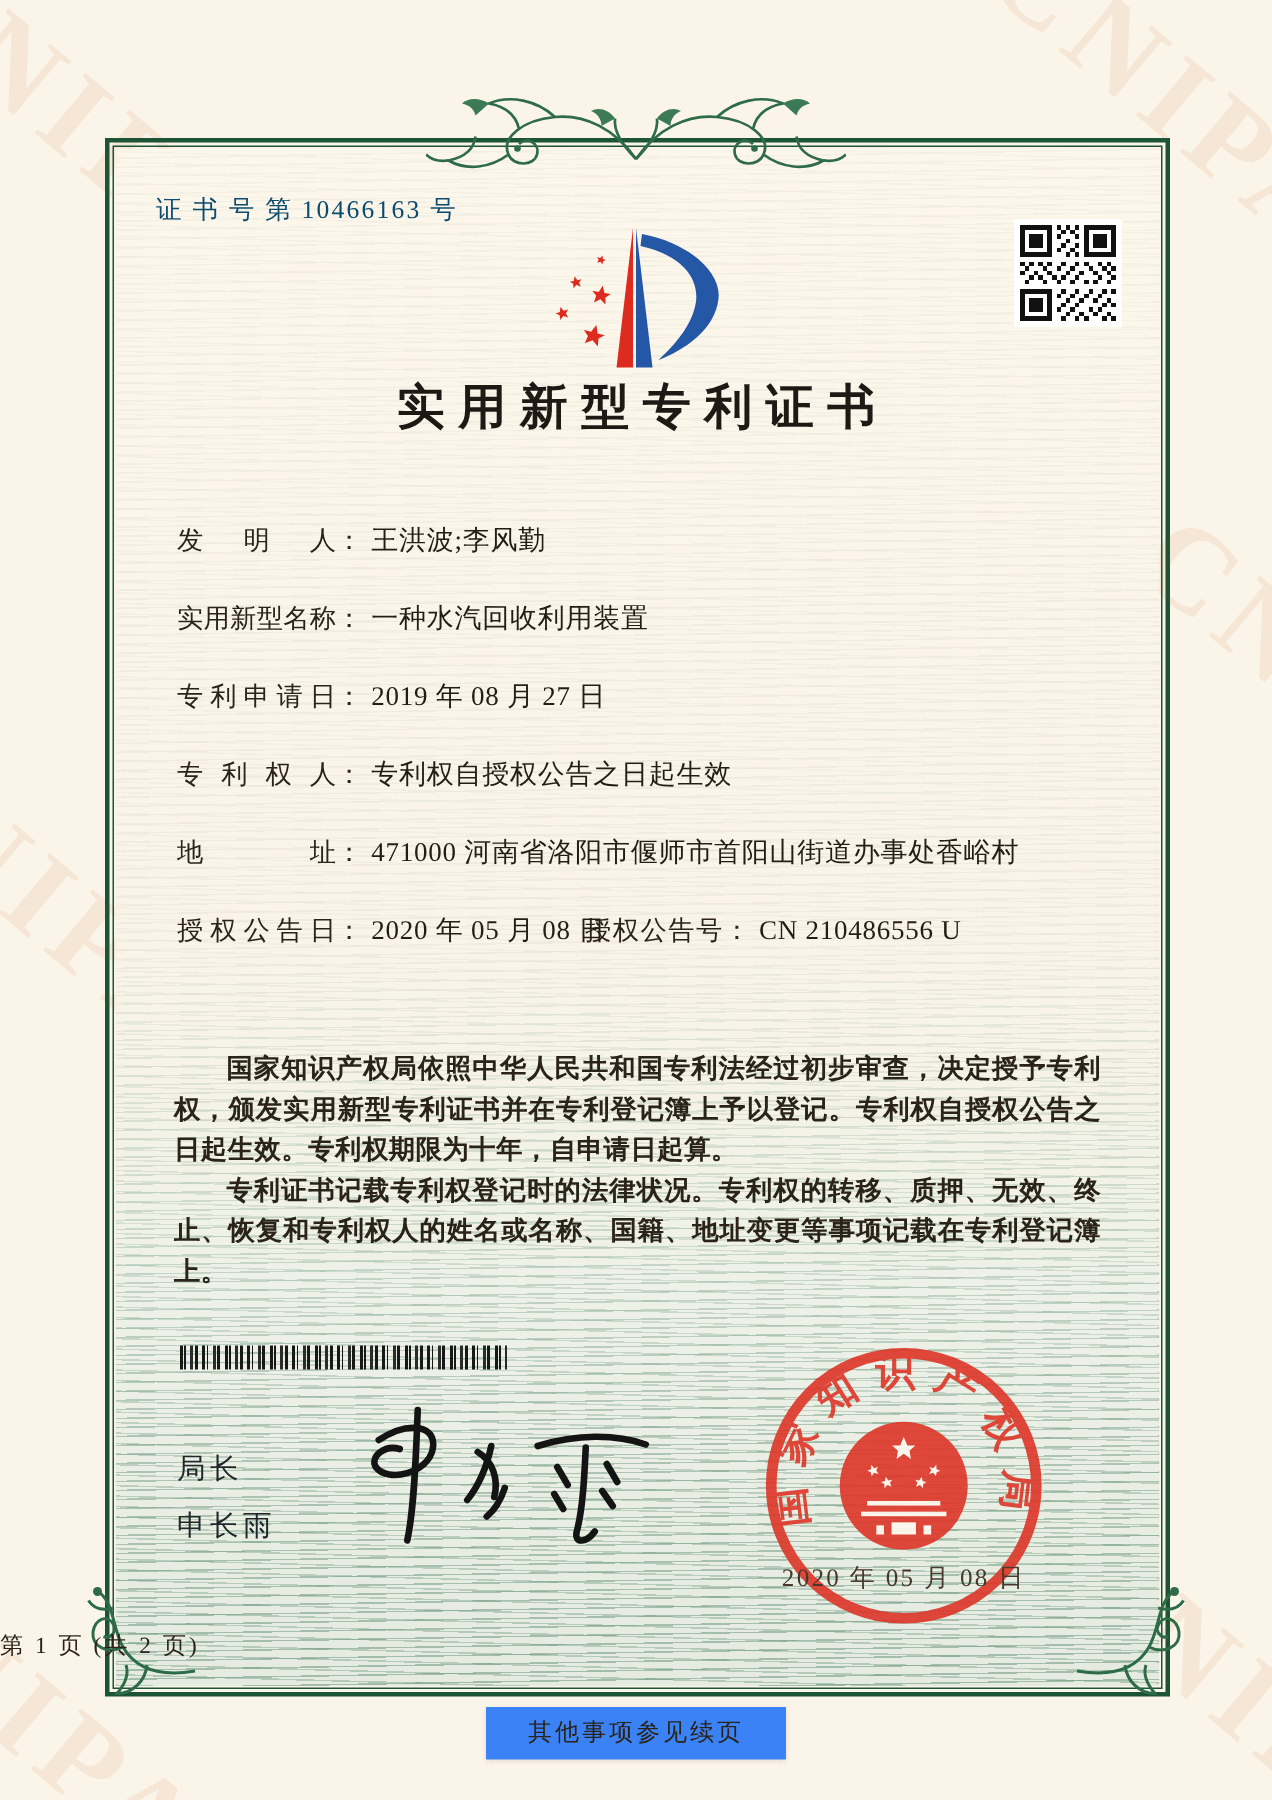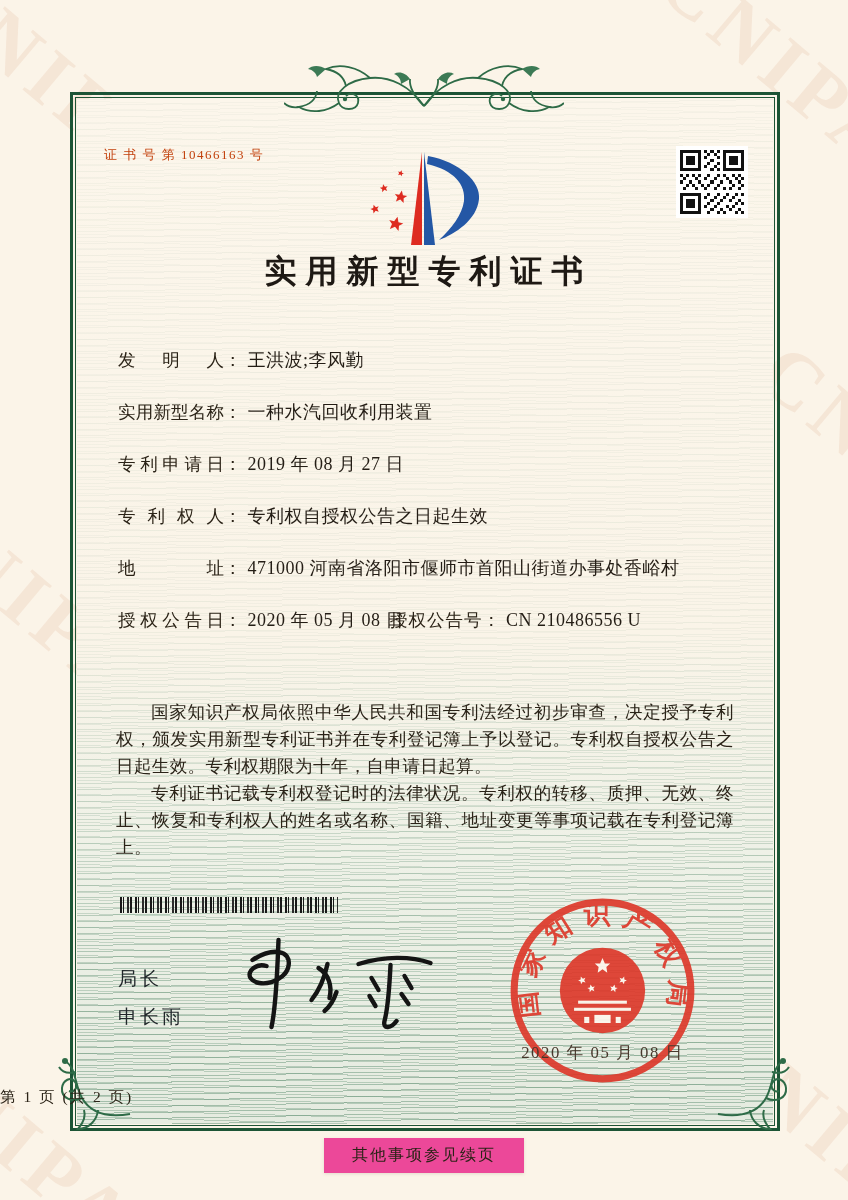--- a/index.html
+++ b/index.html
@@ -29,59 +29,59 @@
   }
   .frame-bg::after{
     content:"";position:absolute;inset:0;
     background:
       repeating-linear-gradient(179deg, rgba(105,150,122,0.55) 0 1px, rgba(0,0,0,0) 1px 6px),
       repeating-linear-gradient(181.6deg, rgba(105,150,122,0.40) 0 1px, rgba(0,0,0,0) 1px 7px);
     -webkit-mask-image:linear-gradient(180deg, rgba(0,0,0,0.10) 0%, rgba(0,0,0,0.14) 52%, rgba(0,0,0,0.55) 72%, rgba(0,0,0,0.85) 84%, #000 100%);
             mask-image:linear-gradient(180deg, rgba(0,0,0,0.10) 0%, rgba(0,0,0,0.14) 52%, rgba(0,0,0,0.55) 72%, rgba(0,0,0,0.85) 84%, #000 100%);
   }
   .abs{position:absolute;z-index:3;}
-  .cert-no{left:104px;top:146px;font-size:13px;letter-spacing:1.5px;color:#c2410c;}
+  .cert-no{left:104px;top:128px;font-size:17px;letter-spacing:1.5px;color:#0c4a6e;}
   .title{
     left:0;right:0;top:250px;text-align:center;
     font-size:32px;font-weight:bold;letter-spacing:9px;text-indent:9px;color:#1e1914;
   }
   .qr-box{left:676px;top:146px;width:72px;height:72px;background:#fff;}
   .qr-box svg{position:absolute;inset:4px;}
   .logo{left:358px;top:140px;}
   .fields{left:118px;top:348px;width:620px;}
   .row{position:relative;height:28px;margin-bottom:24px;font-size:18px;white-space:nowrap;}
   .lbl{
     display:inline-block;width:106px;font-size:17.5px;
     text-align:justify;text-align-last:justify;vertical-align:bottom;color:#2b2317;
   }
   .colon{font-size:17.5px;color:#2b2317;}
   .val{font-size:18px;letter-spacing:0.5px;margin-left:6px;color:#241d15;}
   .pair2{position:absolute;left:272px;top:0;}
   .pair2 .lbl{width:auto;letter-spacing:1px;text-align-last:auto;}
   .paras{left:116px;top:699px;width:618px;font-size:17.5px;line-height:27px;
     letter-spacing:0.4px;color:#2a2318;text-align:justify;}
-  .paras p{margin:0;text-indent:2em;}
+  .paras p{margin:0;text-indent:2em;font-weight:bold;}
   .barcode{
     left:120px;top:897px;width:218px;height:16px;
     background:repeating-linear-gradient(90deg,
       #181818 0 2px, rgba(0,0,0,0) 2px 3px,
       #181818 3px 4px, rgba(0,0,0,0) 4px 7px,
       #2b2b2b 7px 9px, rgba(0,0,0,0) 9px 10px,
       #181818 10px 12px, rgba(0,0,0,0) 12px 15px);
   }
   .director-title{left:118px;top:966px;font-size:19px;letter-spacing:3px;color:#20262a;}
   .director-name{left:118px;top:1004px;font-size:19px;letter-spacing:3px;color:#20262a;}
   .signature{left:230px;top:934px;}
   .seal{left:505px;top:893px;z-index:4;}
   .page-footer{left:0;right:0;top:1087px;text-align:left;font-size:15.5px;letter-spacing:2px;color:#2b2317;z-index:3;}
   .continuation{
     left:0;right:0;top:1138px;text-align:center;z-index:3;
   }
   .continuation span{
-    display:inline-block;background:#ec4899;padding:7px 28px;
+    display:inline-block;background:#3b82f6;padding:7px 28px;
     font-size:16px;letter-spacing:2px;color:#2b2317;
     box-shadow:0 1px 3px rgba(120,100,80,0.18);
   }
   .ornament-top{left:284px;top:58px;z-index:2;}
   .flourish{z-index:2;}
   .flourish.left{left:50px;top:1052px;}
   .flourish.right{left:714px;top:1052px;}
 </style>
 </head>
 <body>

